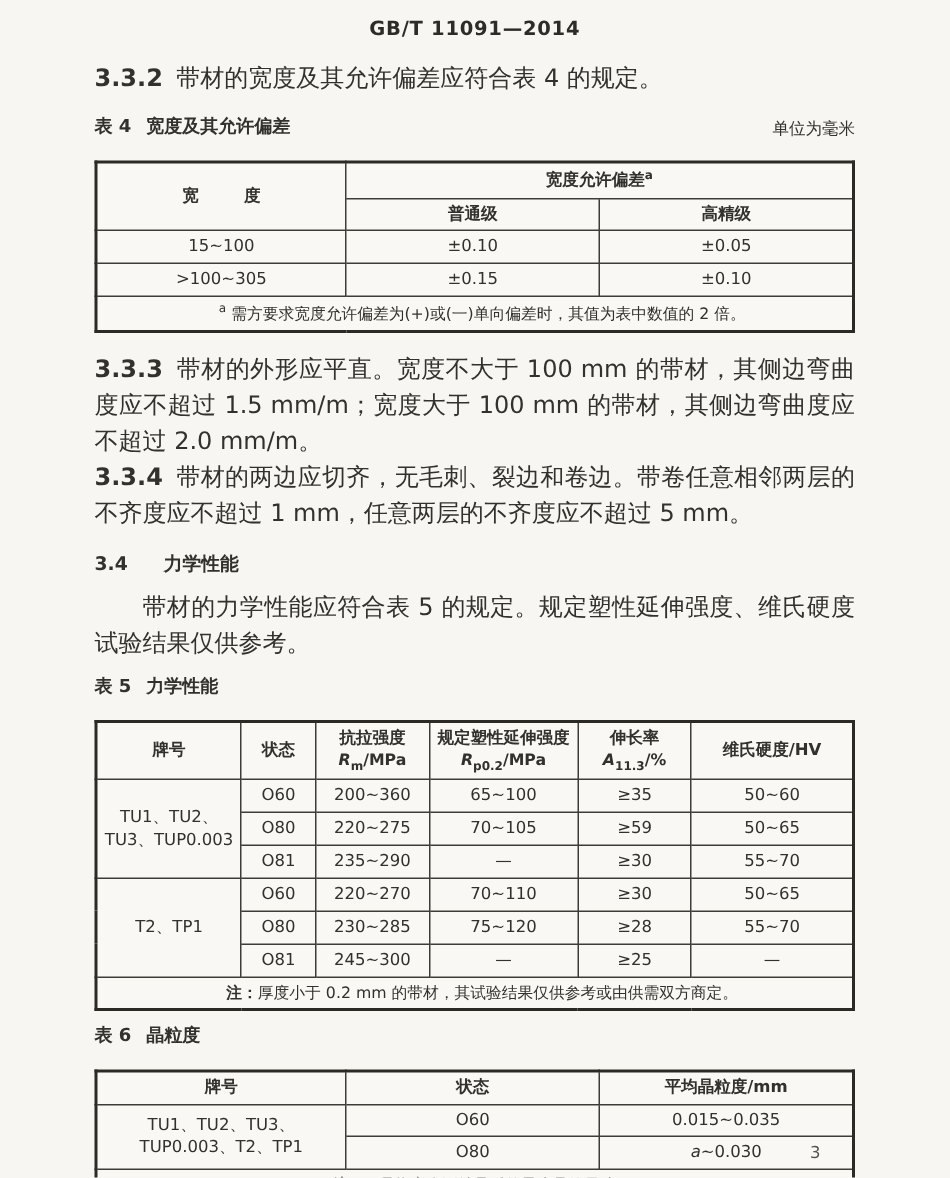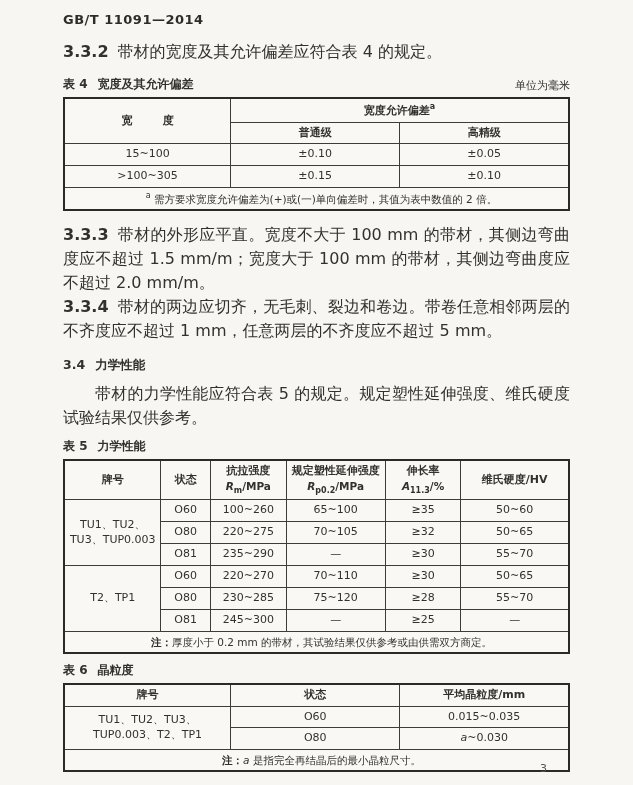--- a/index.html
+++ b/index.html
@@ -7,55 +7,55 @@
   body {
     background:#f7f6f2;
     font-family:"DejaVu Sans", sans-serif;
     color:#33312c;
     position:relative;
     overflow:hidden;
   }
   .page { padding:12px 63px 0 63px; }
 
   .doc-ref {
-    text-align:left;
+    text-align:center;
     font-weight:bold;
     font-size:13px;
     letter-spacing:0.5px;
     color:#2e2c27;
   }
 
   .para { font-size:16px; line-height:1.5; text-align:justify; }
   .clause { margin-top:13px; }
   .clause .cnum { font-weight:bold; margin-right:9px; }
   .indented { text-indent:2em; }
 
   .sec-head { margin-top:14px; font-size:12.5px; font-weight:bold; }
-  .sec-head .cnum { margin-right:10px;text-align:right; }
+  .sec-head .cnum { margin-right:24px;text-align:right; }
   .sec-body { margin-top:8px; }
 
   .tbl-caption {
     margin-top:12px;
     position:relative;
     text-align:left;
     font-size:12px;
     height:17px;
   }
   .tbl-caption .t-label { font-weight:bold; margin-right:10px; }
   .tbl-caption .t-text  { font-weight:bold; }
   .tbl-caption .t-unit {
     position:absolute; right:0; top:2px;
     font-weight:normal; font-size:11px;
   }
 
   table.tbl {
     width:100%;
     border-collapse:collapse;
     font-size:11px;
-    margin-top:4px;
+    margin-top:14px;
     background:#f9f8f4;
   }
   table.tbl th, table.tbl td {
     border:1px solid #3e3c36;
     text-align:center;
     vertical-align:middle;
     padding:3px 4px;
     font-weight:normal;
     line-height:1.35;
     color:#33312c;
@@ -176,30 +176,30 @@
         <div class="formula"><span class="fsym">A</span><sub>11.3</sub><span>/%</span></div>
       </th>
       <th>维氏硬度/HV</th>
     </tr>
     <tr>
       <td rowspan="3">
         <div>TU1、TU2、</div>
         <div>TU3、TUP0.003</div>
       </td>
       <td>O60</td>
-      <td>100~260</td>
+      <td>200~360</td>
       <td>65~100</td>
       <td>≥35</td>
       <td>50~60</td>
     </tr>
     <tr>
       <td>O80</td>
       <td>220~275</td>
       <td>70~105</td>
-      <td>≥32</td>
+      <td>≥59</td>
       <td>50~65</td>
     </tr>
     <tr>
       <td>O81</td>
       <td>235~290</td>
       <td>—</td>
       <td>≥30</td>
       <td>55~70</td>
     </tr>
     <tr>

